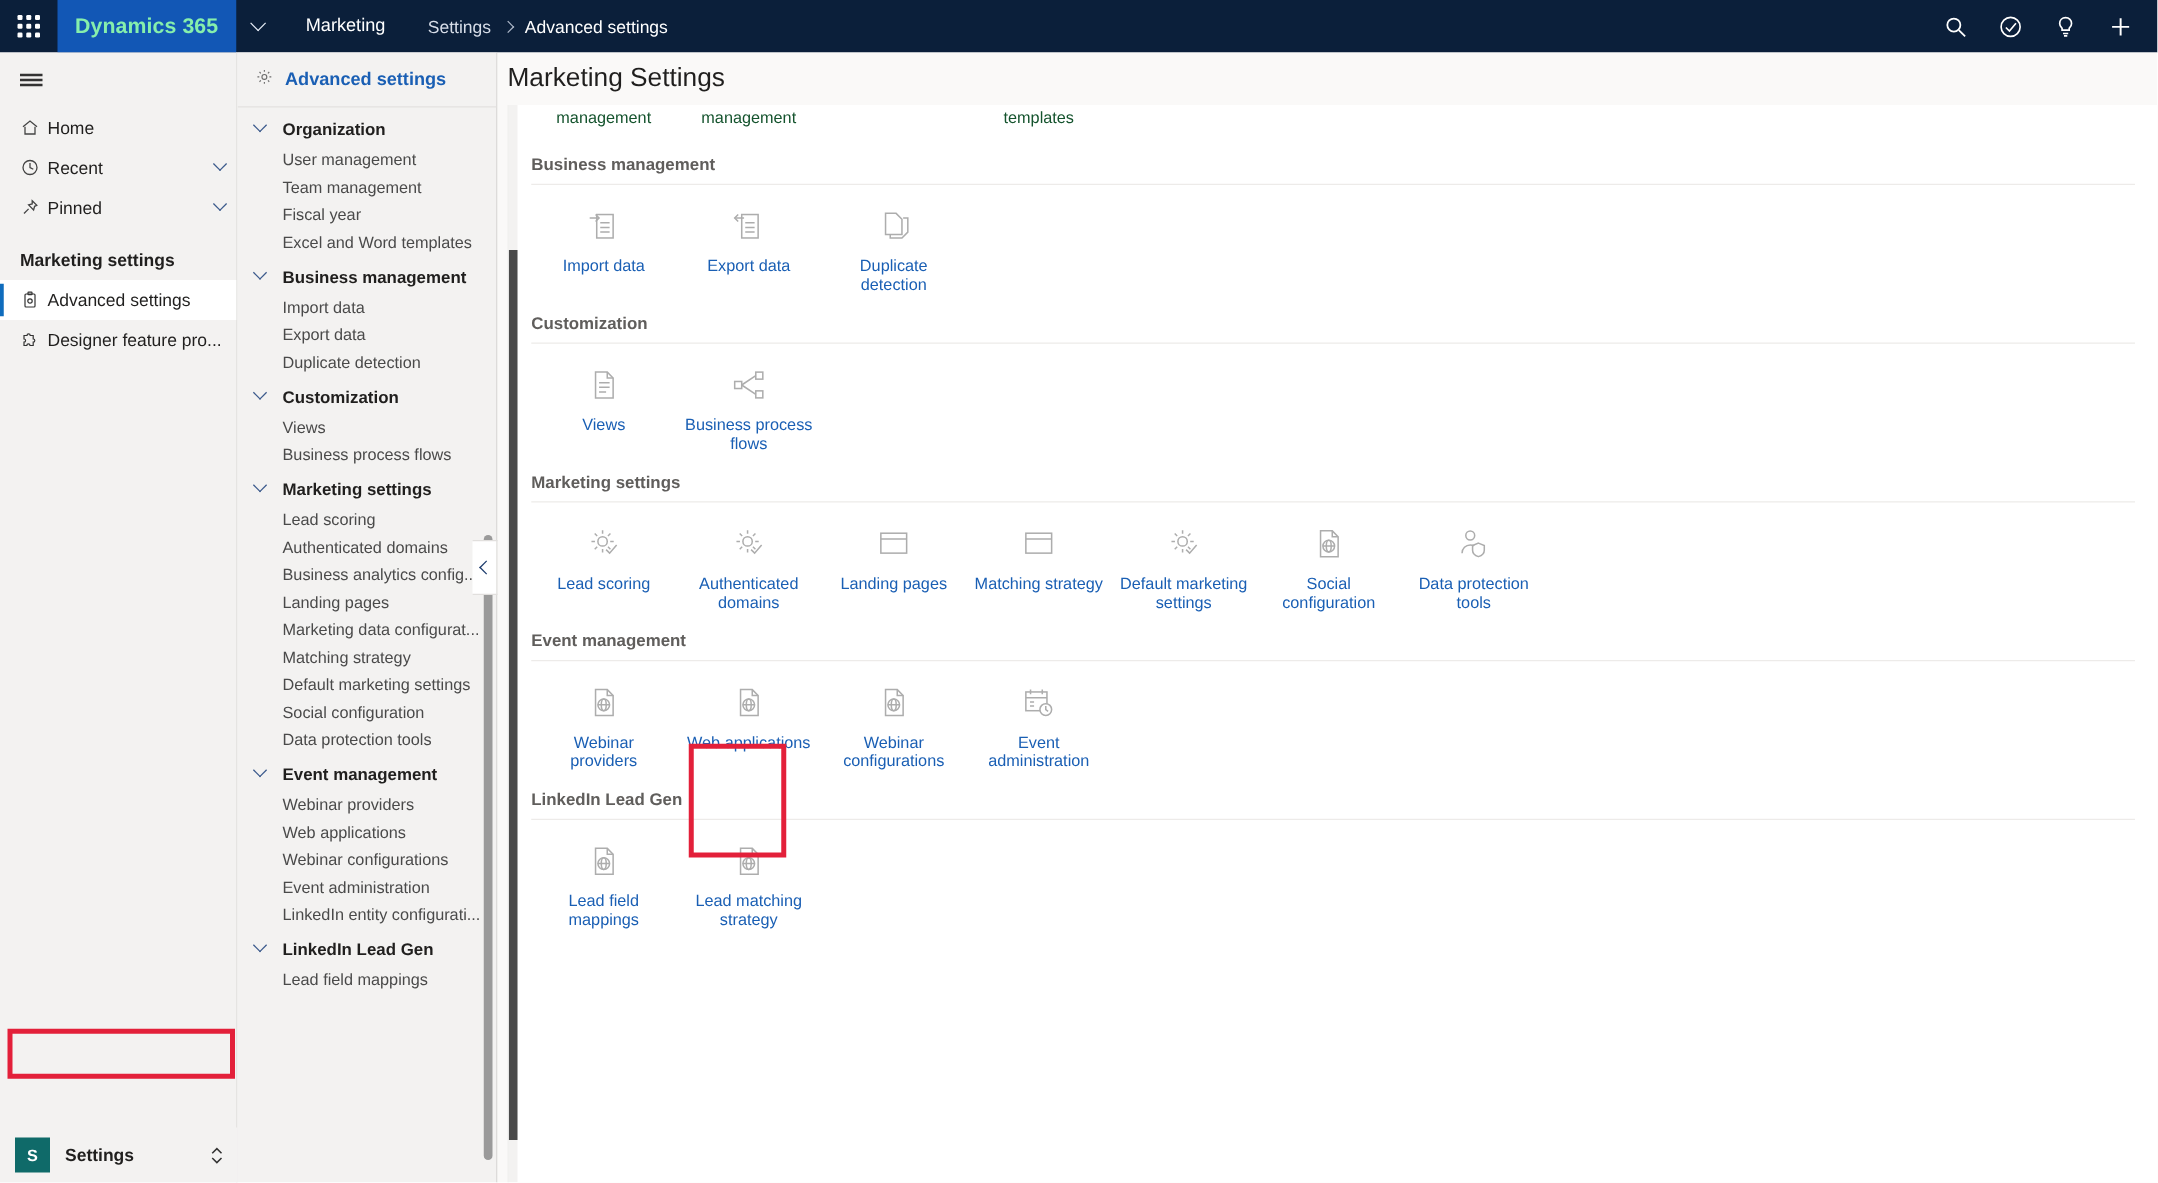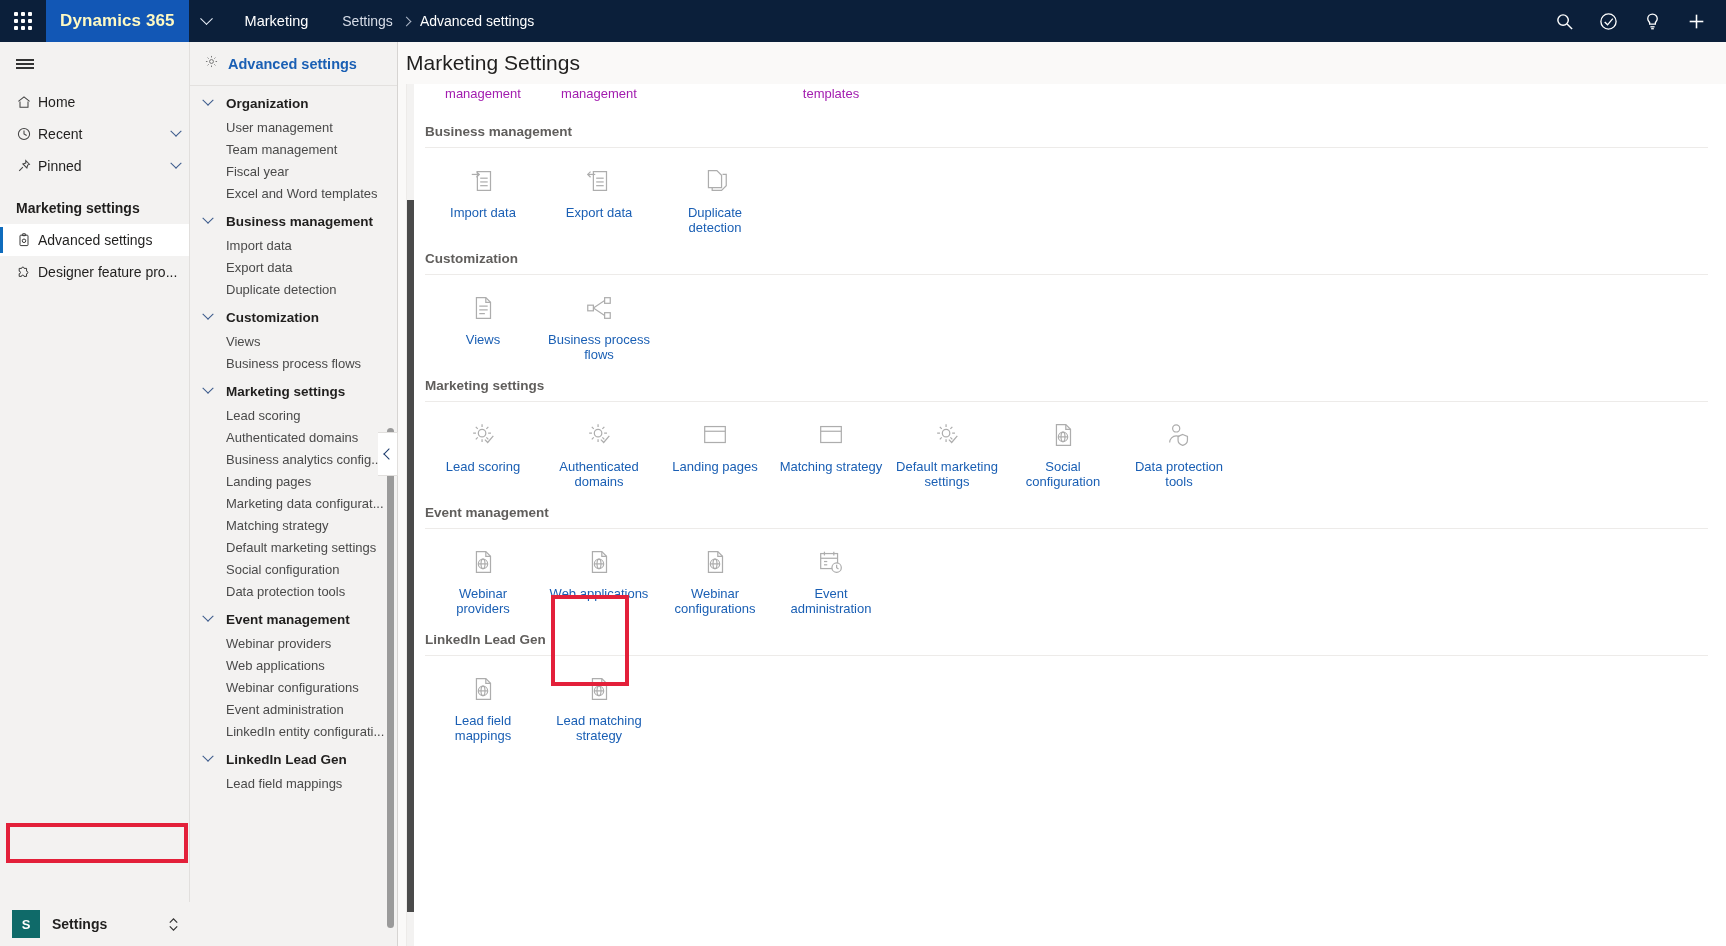--- a/index.html
+++ b/index.html
@@ -17,21 +17,21 @@
     background: #0b1f3a; display: flex; align-items: center;
   }
   .waffle {
     width: 46px; height: 42px; display: flex; align-items: center; justify-content: center;
     cursor: pointer;
   }
   .waffle-grid { display: grid; grid-template-columns: repeat(3, 4px); grid-gap: 3px; }
   .waffle-grid i { width: 4px; height: 4px; background: #fff; border-radius: 1px; display: block; }
   .brand {
     background: #1257b5; height: 42px; display: flex; align-items: center;
-    padding: 0 14px; color: #fef9c3; font-size: 17px; font-weight: bold;
+    padding: 0 14px; color: #86efac; font-size: 17px; font-weight: bold;
     letter-spacing: .1px; cursor: pointer;
   }
   .brand-caret {
     width: 36px; height: 42px; display: flex; align-items: center; justify-content: center;
     cursor: pointer;
   }
   .caret-dn {
     width: 9px; height: 9px; border-right: 1.6px solid #e8eef8; border-bottom: 1.6px solid #e8eef8;
     transform: rotate(45deg) translate(-2px,-2px);
   }
@@ -161,21 +161,21 @@
   .tile-ico { height: 34px; display: flex; align-items: center; justify-content: center; color: #a6a6a6; }
   .tile-lbl {
     margin-top: 7px; text-align: center; font-size: 13px; color: #1a5fb4; line-height: 15px;
     width: 104px;
   }
 
   
   .clipped-row {
     display: flex; height: 24px; overflow: hidden; padding-left: 18px; padding-top: 2px;
   }
-  .clipped-cell { width: 116px; text-align: center; font-size: 13px; color: #a21caf; }
+  .clipped-cell { width: 116px; text-align: center; font-size: 13px; color: #14532d; }
 
   
   .hl-box {
     position: absolute; border: 4px solid #e3203a; pointer-events: none; z-index: 20;
   }
 </style>
 </head>
 <body>
 
 <div id="root">

